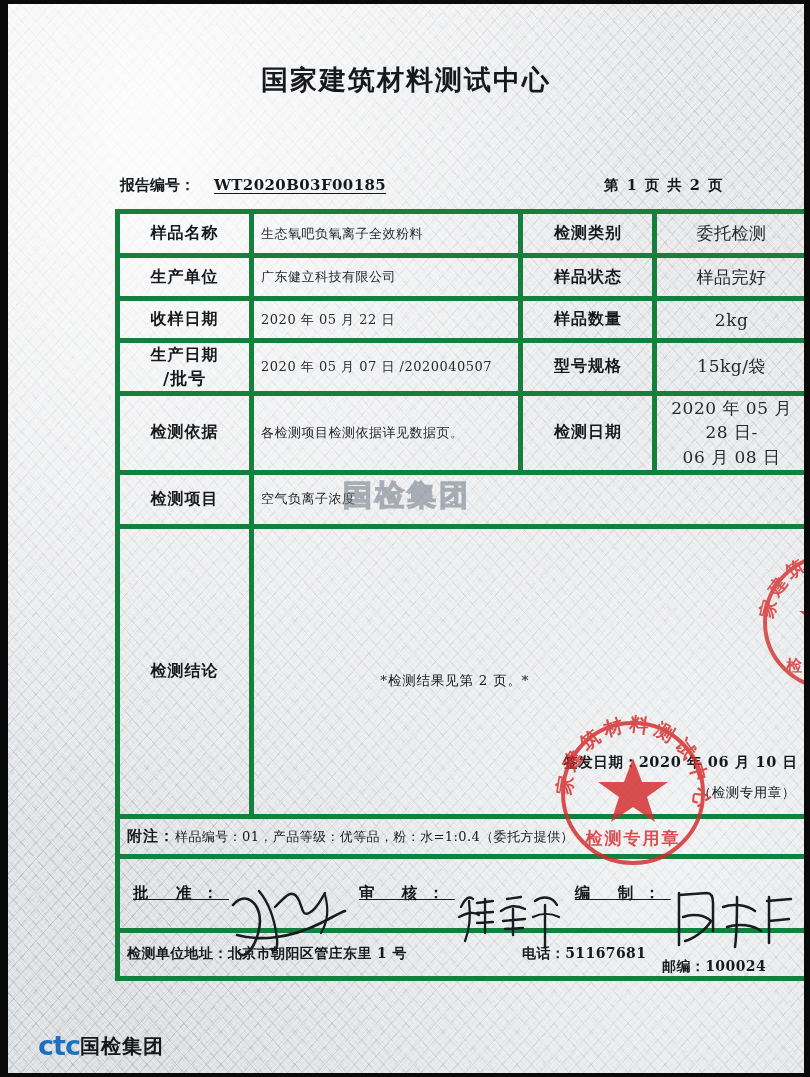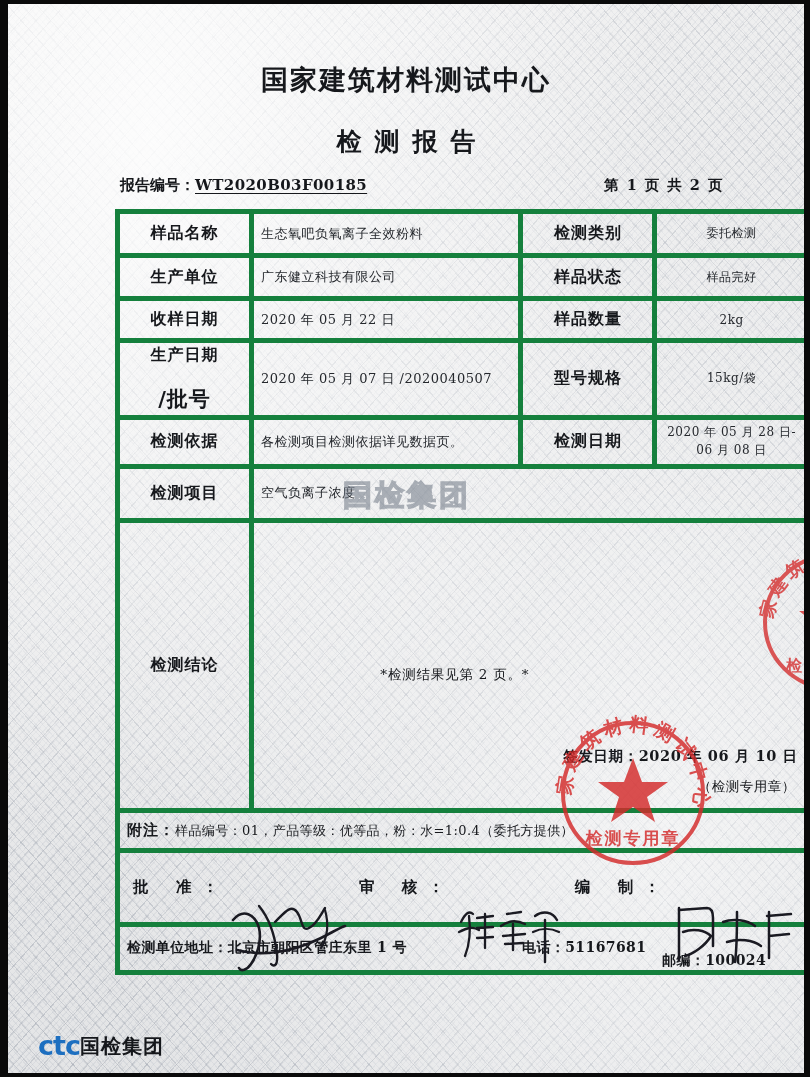--- a/index.html
+++ b/index.html
@@ -69,21 +69,21 @@
     position: absolute;
     left: 112px; right: 80px; top: 172px;
     display: flex;
     justify-content: space-between;
     align-items: baseline;
     font-family: "DejaVu Serif", "Liberation Serif", serif;
     font-size: 15px;
     font-weight: bold;
     color: #16181c;
   }
-  .meta-left { display: flex; align-items: baseline; gap: 0; }
+  .meta-left { display: flex; align-items: baseline; gap: 19px; }
   .report-no {
     text-decoration: underline;
     text-underline-offset: 3px;
     letter-spacing: .4px;
   }
   .page-no { letter-spacing: 1.5px; font-size: 14.5px; }
 
   
   table.report {
     position: absolute;
@@ -107,30 +107,30 @@
     font-size: 16px;
     letter-spacing: 1px;
     white-space: nowrap;
   }
   .val {
     font-size: 13px;
     letter-spacing: .5px;
     color: #25282d;
   }
   .val-wide { width: 225px; }
-  .val-right { width: 128px; text-align: center; font-size: 12px; }
+  .val-right { width: 128px; text-align: center; font-size: 17px; }
   .r1 td { height: 44px; }
   .r2 td { height: 43px; }
   .r3 td { height: 43px; }
   .r4 td { height: 42px; }
   .r5 td { height: 50px; }
   .r6 td { height: 49px; }
   .r7 td { height: 54px; }
   .two-line { line-height: 1.45; }
-  .lbl .sub { display: block; font-size: 21px; letter-spacing: 1px; margin-top: 18px; }
+  .lbl .sub { display: block; font-size: 17px; letter-spacing: 1px; }
   .concl-lbl { height: 290px; vertical-align: middle; }
   .concl-body { height: 290px; vertical-align: top; position: relative; }
   .concl-note {
     margin-top: 20px;
     text-align: center;
     font-size: 13.5px;
     letter-spacing: .8px;
     padding-right: 150px;
   }
   .issue-date {
@@ -154,21 +154,21 @@
 
   .sign-row td { height: 74px; position: relative; }
   .sign-inner {
     display: flex;
     align-items: center;
     height: 100%;
     font-size: 15.5px;
     font-weight: bold;
     padding-left: 4px;
   }
-  .sign-grp { display: flex; align-items: flex-end; }
+  .sign-grp { display: flex; align-items: flex-start; text-decoration: underline; }
   .sign-lab { letter-spacing: 11px; padding-left: 2px; white-space: nowrap; }
   .sign-slot { width: 118px; height: 100%; position: relative; }
   .sign-slot.wide { width: 128px; }
   .sign-slot svg { position: absolute; left: 0; top: 0; overflow: visible; }
 
   .addr-row td { height: 34px; }
   .addr-inner {
     display: flex;
     align-items: center;
     font-size: 14px;
@@ -241,21 +241,20 @@
     line-height: 1;
   }
 </style>
 </head>
 <body>
 
 <div id="sheet">
   <div id="content">
 
     <div class="org-title">国家建筑材料测试中心</div>
-    <div class="doc-title">检测报告</div>
 
     <div class="meta-row">
       <div class="meta-left">
         <span>报告编号：</span>
         <span class="report-no">WT2020B03F00185</span>
       </div>
       <div class="page-no">第 1 页  共 2 页</div>
     </div>
 
     <table class="report">

